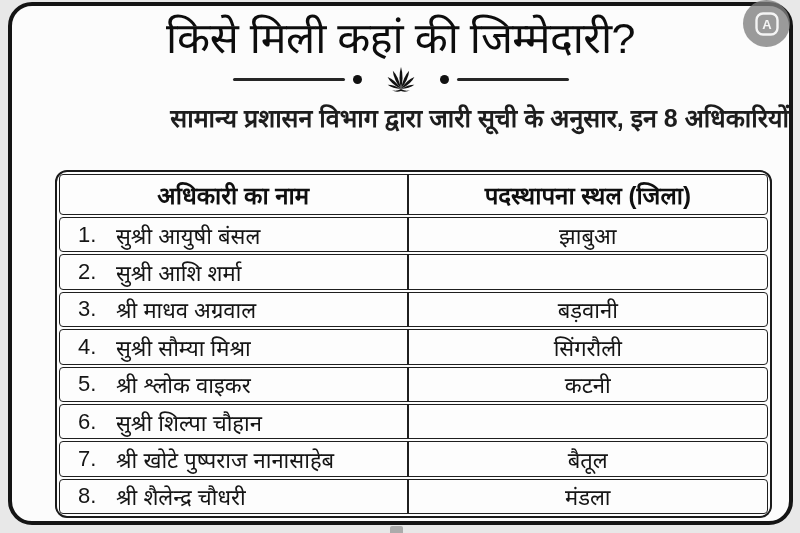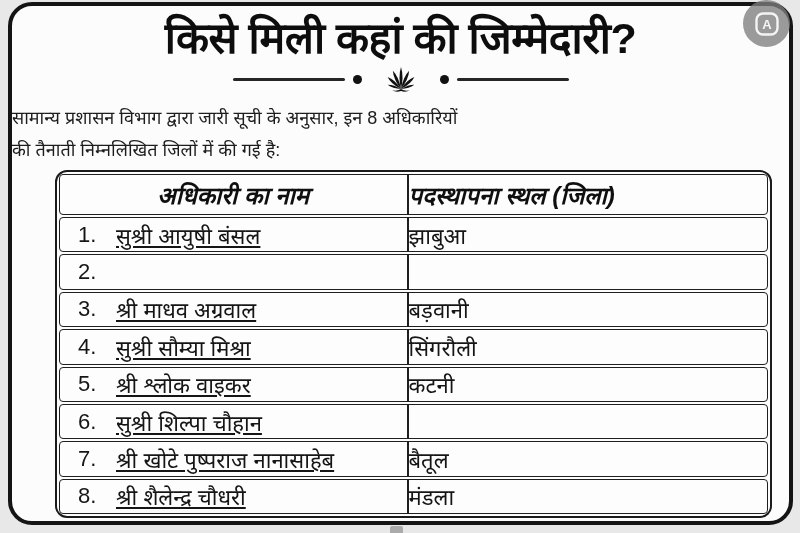--- a/index.html
+++ b/index.html
@@ -19,43 +19,43 @@
     background:#fcfcfc;
     border:4px solid #141414;
     border-radius:24px;
   }
 
   
   .title{
     margin-top:6px;
     text-align:center;
     font-size:43px;
-    font-weight:700;
+    font-weight:400;
     letter-spacing:-.5px;
     color:#0d0d0d;
     line-height:52px;
   }
 
   
   .divider{
     margin-top:1px;
     display:flex;align-items:center;justify-content:center;
     height:28px;
   }
   .div-line{width:112px;height:3px;background:#262626;border-radius:2px;}
   .div-dot{width:9px;height:9px;border-radius:50%;background:#111;margin:0 8px;}
   .div-ornament{width:58px;height:28px;margin:0 2px;}
 
   
   .subtitle{
     margin-top:9px;
-    text-align:left;
-    font-size:18px;
+    text-align:right;
+    font-size:25px;
     line-height:32px;
-    font-weight:400;
+    font-weight:700;
     color:#1d1d1d;
   }
 
   
   .table-wrap{
     position:absolute;left:55px;top:170px;width:717px;height:348px;
     box-sizing:border-box;
     background:#fdfdfd;
     border:2.5px solid #1b1b1b;
     border-radius:12px;
@@ -63,38 +63,38 @@
     gap:2px;
     padding:2px;
   }
   .t-row{
     display:flex;
     box-sizing:border-box;
     border:1.6px solid #1f1f1f;
     border-radius:4px;
     background:#fdfdfd;
   }
-  .t-row.header{flex:0 0 41px;font-style:italic;}
+  .t-row.header{flex:0 0 41px;}
   .t-row.body{flex:1;}
   .cell-left{
     flex:0 0 49.3%;
     box-sizing:border-box;
     border-right:2.6px solid #1f1f1f;
     display:flex;align-items:center;
     padding-left:18px;
   }
   .cell-right{
     flex:1;
-    display:flex;align-items:center;justify-content:flex-start;
+    display:flex;align-items:center;justify-content:center;
     text-align:center;
   }
   .t-row.header .cell-left{justify-content:center;padding-left:0;}
   .header-text{font-size:24px;font-weight:700;color:#0f0f0f;}
   .row-num{width:38px;font-size:22px;color:#151515;}
-  .row-name{font-size:22px;color:#151515;text-decoration:underline;}
+  .row-name{font-size:22px;color:#151515;}
   .row-district{font-size:22px;color:#151515;}
 
   
   .badge{
     position:absolute;right:10px;top:0px;
     width:47px;height:47px;border-radius:50%;
     background:rgba(125,125,125,.78);
     display:flex;align-items:center;justify-content:center;
     z-index:5;
   }
@@ -131,21 +131,20 @@
           <path d="M29 24 q-5 3 -9 1 q4 3 9 1 Z"></path>
           <path d="M29 24 q5 3 9 1 q-4 3 -9 1 Z"></path>
         </g>
       </svg>
       <div class="div-dot"></div>
       <div class="div-line"></div>
     </div>
 
     <div class="subtitle">
       <div>सामान्य प्रशासन विभाग द्वारा जारी सूची के अनुसार, इन 8 अधिकारियों</div>
-      <div>की तैनाती निम्नलिखित जिलों में की गई है:</div>
     </div>
   </div>
 
   <div class="table-wrap">
 
     <div class="t-row header">
       <div class="cell-left">
         <span class="header-text">अधिकारी का नाम</span>
       </div>
       <div class="cell-right">
@@ -159,20 +158,21 @@
         <span class="row-name">सुश्री आयुषी बंसल</span>
       </div>
       <div class="cell-right">
         <span class="row-district">झाबुआ</span>
       </div>
     </div>
 
     <div class="t-row body">
       <div class="cell-left">
         <span class="row-num">2.</span>
+        <span class="row-name">सुश्री आशि शर्मा</span>
       </div>
     </div>
 
     <div class="t-row body">
       <div class="cell-left">
         <span class="row-num">3.</span>
         <span class="row-name">श्री माधव अग्रवाल</span>
       </div>
       <div class="cell-right">
         <span class="row-district">बड़वानी</span>

